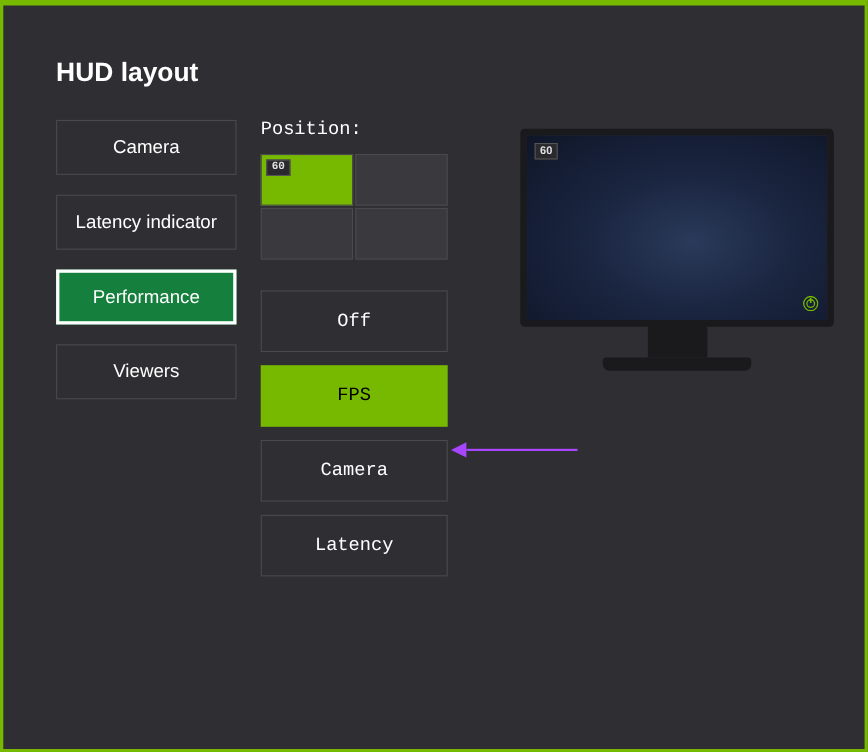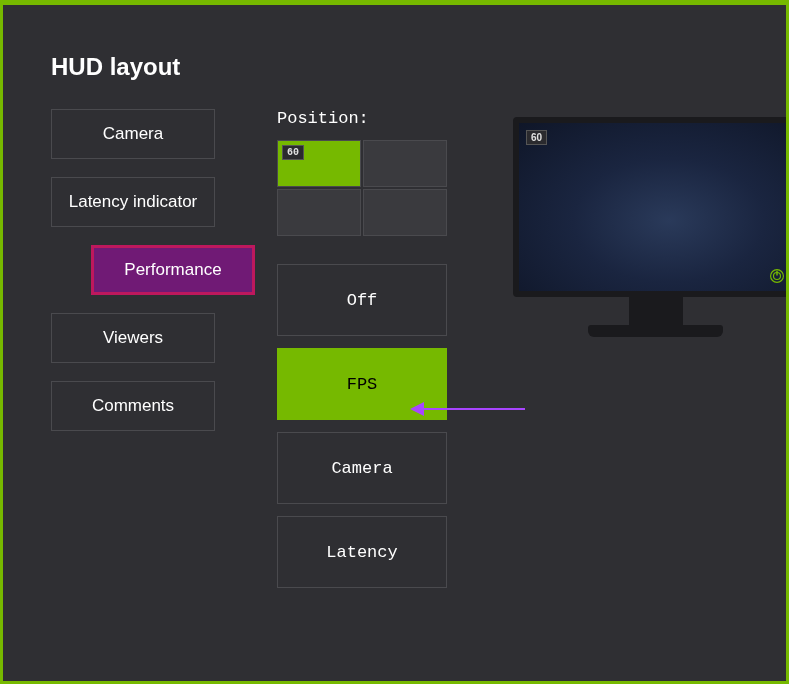--- a/index.html
+++ b/index.html
@@ -40,24 +40,23 @@
       border: 1px solid #4a4a4e;
       background: transparent;
       color: #ffffff;
       font-size: 17px;
       display: flex;
       align-items: center;
       justify-content: center;
       cursor: pointer;
     }
     .category-btn.selected {
-      background: #701a75;
-      color: #ffffff;
-      border: 3px solid #be185d;
-      margin-left: 40px;
+      background: #15803d;
+      color: #ffffff;
+      border: 3px solid #ffffff;
     }
     .middle-panel {
       display: flex;
       flex-direction: column;
       font-family: Liberation Mono, monospace;
     }
     .position-label {
       font-size: 17px;
       margin-bottom: 12px;
     }
@@ -90,21 +89,21 @@
       padding: 1px 4px;
       border: 1px solid #555;
     }
     .option-list {
       display: flex;
       flex-direction: column;
       gap: 12px;
     }
     .option-btn {
       width: 170px;
-      height: 72px;
+      height: 56px;
       border: 1px solid #4a4a4e;
       background: transparent;
       color: #ffffff;
       font-size: 17px;
       display: flex;
       align-items: center;
       justify-content: center;
       cursor: pointer;
     }
     .option-btn.selected {
@@ -196,21 +195,20 @@
 <div class="container">
   <h1 class="page-title">HUD layout</h1>
 
   <div class="content">
 
     <div class="left-panel">
       <div class="category-btn">Camera</div>
       <div class="category-btn">Latency indicator</div>
       <div class="category-btn selected">Performance</div>
       <div class="category-btn">Viewers</div>
-      <div class="category-btn">Comments</div>
     </div>
 
     <div class="middle-panel">
       <div class="position-label">Position:</div>
       <div class="position-grid">
         <div class="position-cell selected">
           <span class="pos-badge">60</span>
         </div>
         <div class="position-cell"></div>
         <div class="position-cell"></div>

